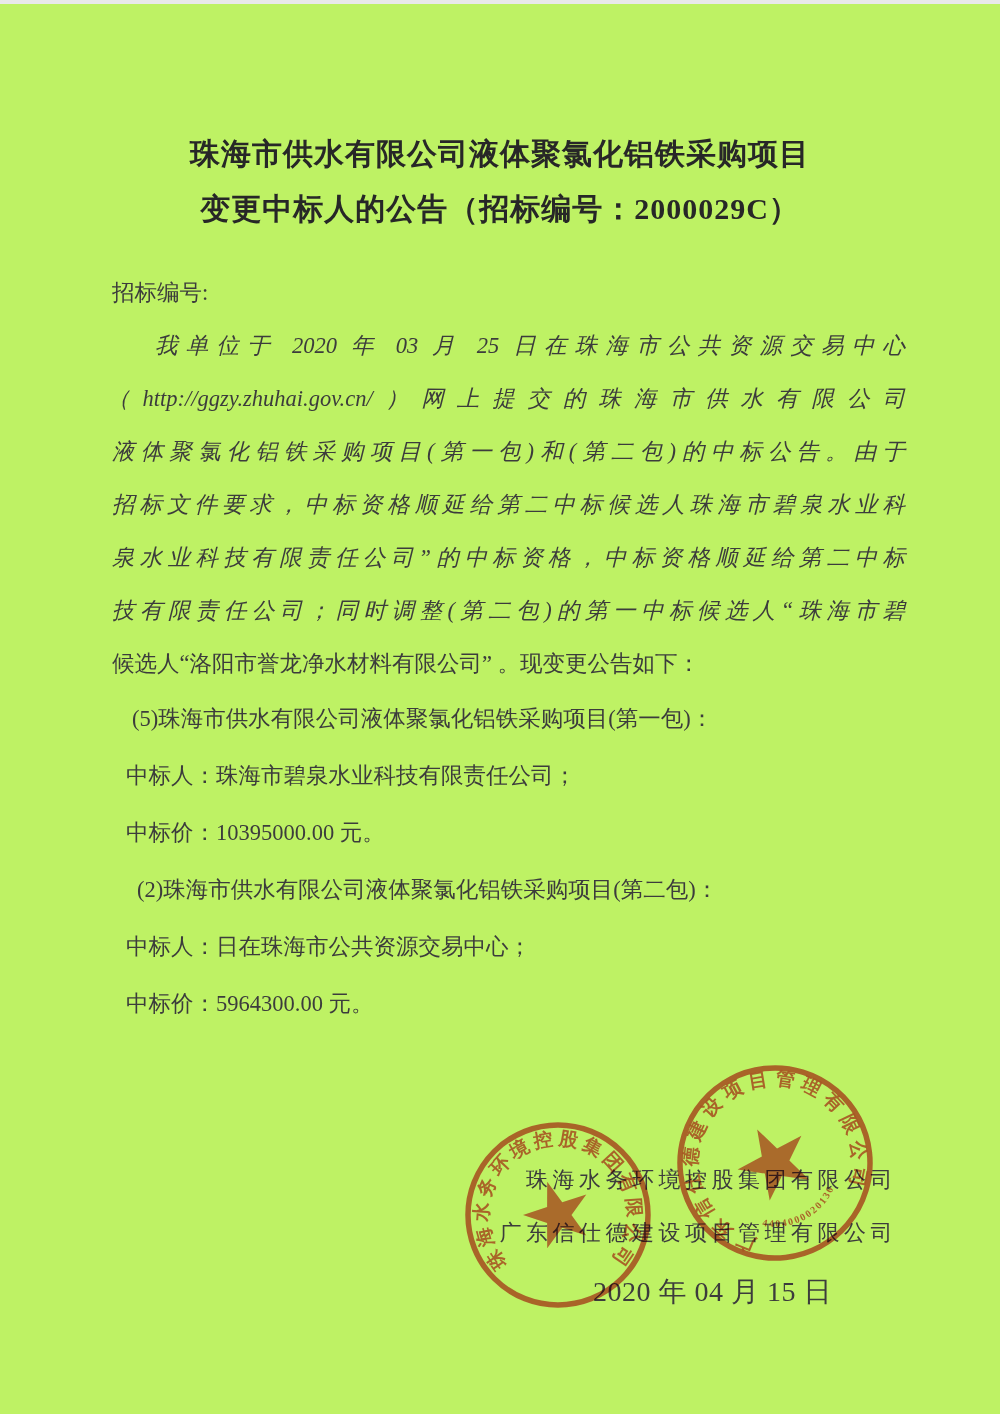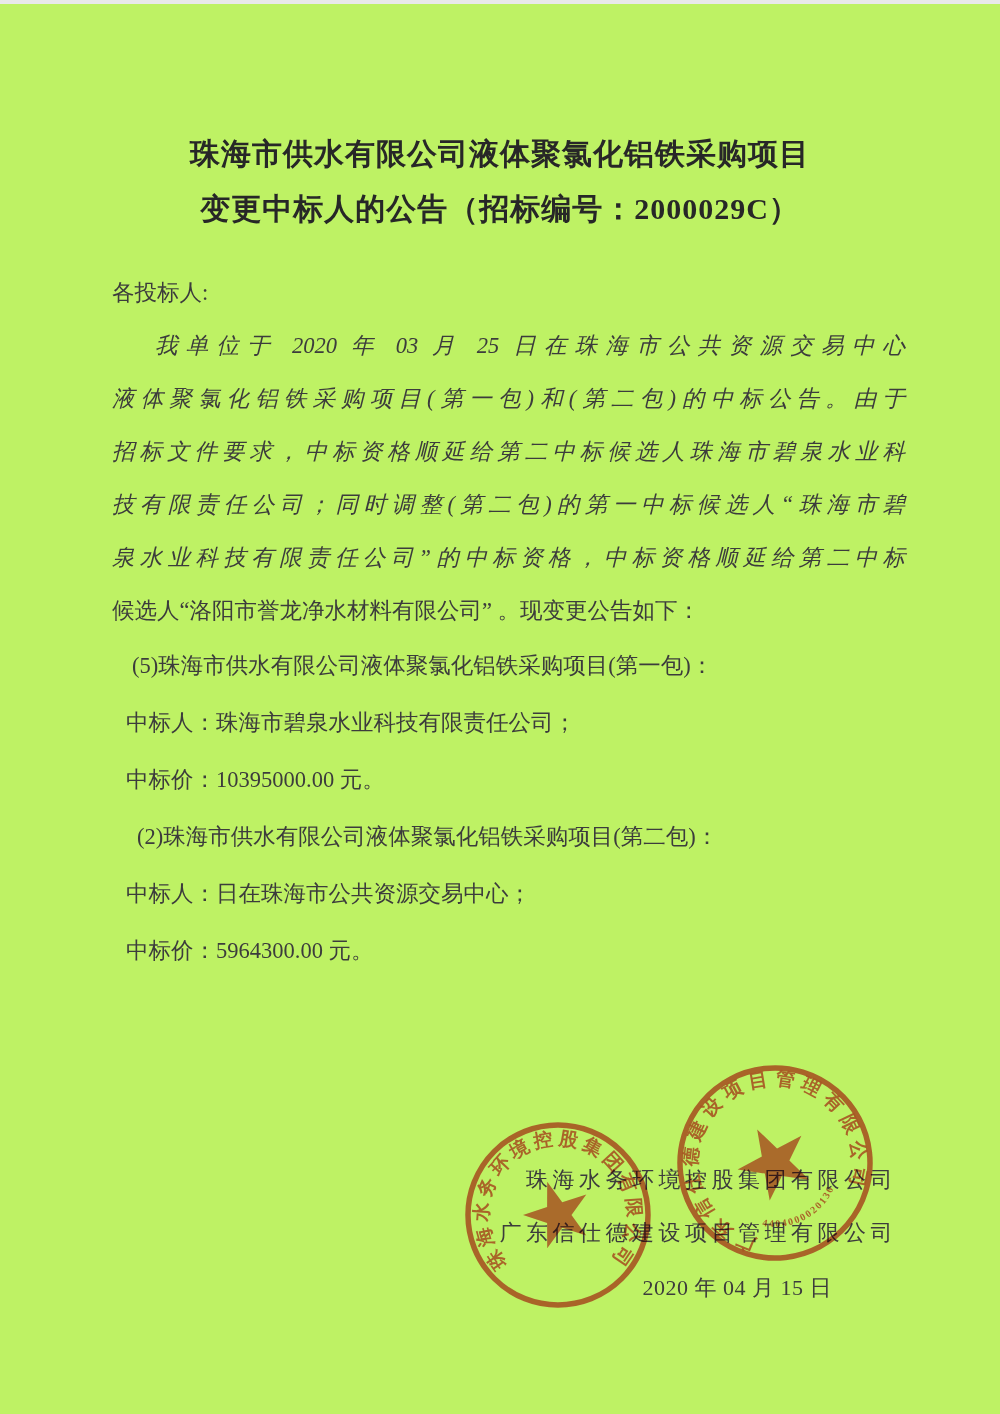--- a/index.html
+++ b/index.html
@@ -37,21 +37,21 @@
   .ln.ind-c{text-indent:14px;}
   
   .sig{
     position:absolute;right:103px;color:#3c3c3c;font-size:22px;
     letter-spacing:4.5px;white-space:nowrap;
   }
   .sig.s1{top:1161px;}
   .sig.s2{top:1214px;}
   .sig-date{
     position:absolute;right:168px;top:1269px;color:#3c3c3c;
-    font-size:22px;letter-spacing:.5px;white-space:nowrap;
+    font-size:28px;letter-spacing:.5px;white-space:nowrap;
   }
   
   .stamp{position:absolute;mix-blend-mode:multiply;opacity:.9;}
   .stamp-left{left:458px;top:1111px;}
   .stamp-right{left:670px;top:1054px;transform:rotate(-28deg);}
   .stamp text{
     font-family:"Liberation Serif","DejaVu Serif",serif;
     font-weight:700;
   }
 </style>
@@ -59,26 +59,27 @@
 <body>
 
 <div class="page">
 
   <div class="title-block">
     <div class="title-line">珠海市供水有限公司液体聚氯化铝铁采购项目</div>
     <div class="title-line">变更中标人的公告（招标编号：2000029C）</div>
   </div>
 
   <div class="body-block">
-    <div class="ln">各投标人:</div>
+    <div class="ln">招标编号:</div>
     <div class="ln j ind-first">我单位于 2020 年 03 月 25 日在珠海市公共资源交易中心</div>
+    <div class="ln j hang">（http://ggzy.zhuhai.gov.cn/）网上提交的珠海市供水有限公司</div>
     <div class="ln j">液体聚氯化铝铁采购项目(第一包)和(第二包)的中标公告。由于</div>
     <div class="ln j">招标文件要求，中标资格顺延给第二中标候选人珠海市碧泉水业科</div>
+    <div class="ln j">泉水业科技有限责任公司”的中标资格，中标资格顺延给第二中标</div>
     <div class="ln j">技有限责任公司；同时调整(第二包)的第一中标候选人“珠海市碧</div>
-    <div class="ln j">泉水业科技有限责任公司”的中标资格，中标资格顺延给第二中标</div>
     <div class="ln">候选人“洛阳市誉龙净水材料有限公司” 。现变更公告如下：</div>
     <div class="ln tall ind-a">(5)珠海市供水有限公司液体聚氯化铝铁采购项目(第一包)：</div>
     <div class="ln tall ind-c">中标人：珠海市碧泉水业科技有限责任公司；</div>
     <div class="ln tall ind-c">中标价：10395000.00 元。</div>
     <div class="ln tall ind-b">(2)珠海市供水有限公司液体聚氯化铝铁采购项目(第二包)：</div>
     <div class="ln tall ind-c">中标人：日在珠海市公共资源交易中心；</div>
     <div class="ln tall ind-c">中标价：5964300.00 元。</div>
   </div>
 
   <div class="sig s1">珠海水务环境控股集团有限公司</div>

